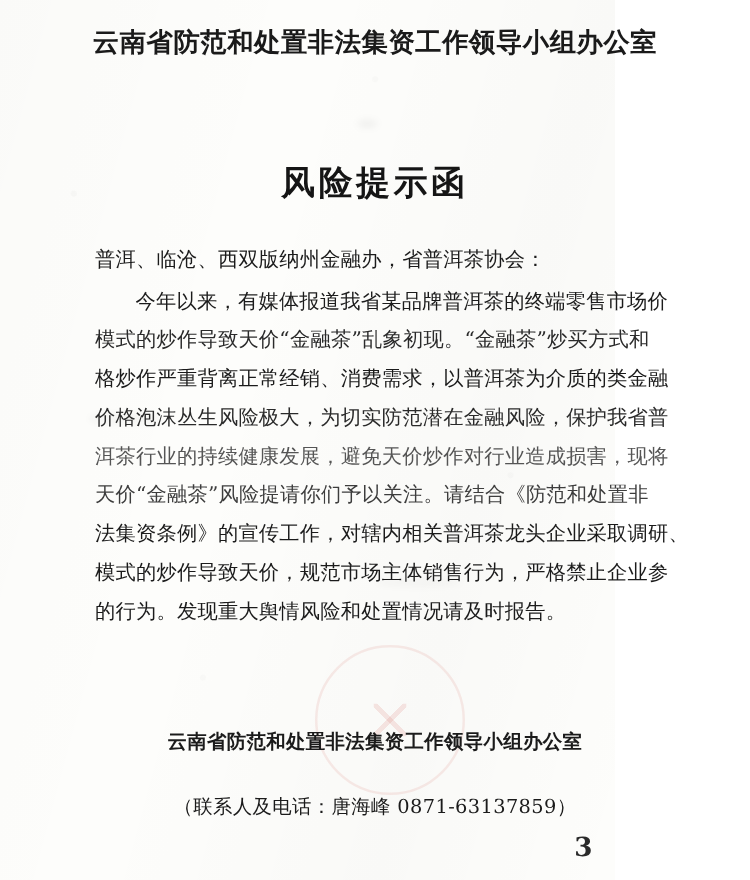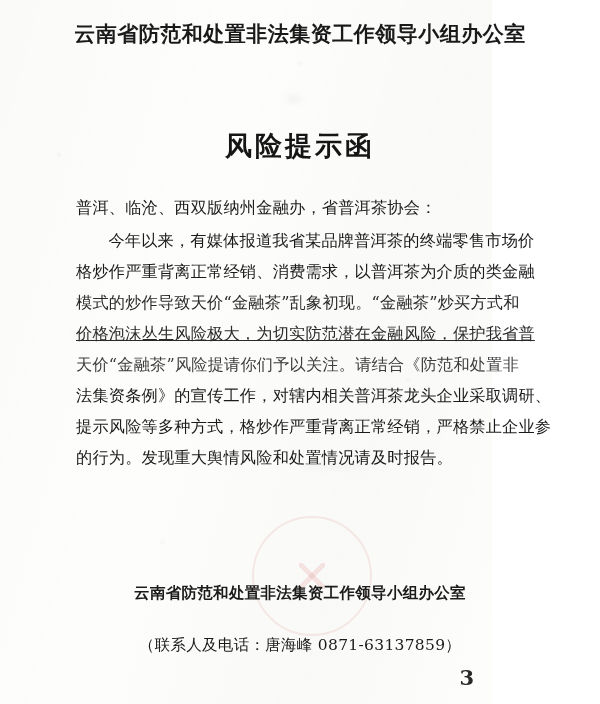--- a/index.html
+++ b/index.html
@@ -158,26 +158,27 @@
   <div class="smudge" style="top:462px;left:300px;width:70px;height:8px;opacity:0.5;"></div>
 
   <div class="doc-header">云南省防范和处置非法集资工作领导小组办公室</div>
 
   <div class="doc-title">风险提示函</div>
 
   <div class="doc-body">
     <p class="salutation">普洱、临沧、西双版纳州金融办，省普洱茶协会：</p>
 
     <p class="para">今年以来，有媒体报道我省某品牌普洱茶的终端零售市场价</p>
+    <p class="para fade-1" style="text-indent:0;">模式的炒作导致天价“金融茶”乱象初现。“金融茶”炒买方式和</p>
     <p class="para" style="text-indent:0;">格炒作严重背离正常经销、消费需求，以普洱茶为介质的类金融</p>
-    <p class="para fade-1" style="text-indent:0;">模式的炒作导致天价“金融茶”乱象初现。“金融茶”炒买方式和</p>
-    <p class="para fade-1" style="text-indent:0;text-decoration:underline;">价格泡沫丛生风险极大，为切实防范潜在金融风险，保护我省普</p>
+    <p class="para fade-1" style="text-indent:0;">价格泡沫丛生风险极大，为切实防范潜在金融风险，保护我省普</p>
+    <p class="para fade-3" style="text-indent:0;">洱茶行业的持续健康发展，避免天价炒作对行业造成损害，现将</p>
     <p class="para fade-2" style="text-indent:0;">天价“金融茶”风险提请你们予以关注。请结合《防范和处置非</p>
     <p class="para" style="text-indent:0;">法集资条例》的宣传工作，对辖内相关普洱茶龙头企业采取调研、</p>
-    <p class="para" style="text-indent:0;">提示风险等多种方式，格炒作严重背离正常经销，严格禁止企业参</p>
+    <p class="para" style="text-indent:0;">模式的炒作导致天价，规范市场主体销售行为，严格禁止企业参</p>
     <p class="para" style="text-indent:0;">的行为。发现重大舆情风险和处置情况请及时报告。</p>
   </div>
 
   <div class="seal"></div>
 
   <div class="sign-block">
     <div class="sign-org">云南省防范和处置非法集资工作领导小组办公室</div>
     <div class="contact">（联系人及电话：唐海峰 0871-63137859）</div>
   </div>
 

